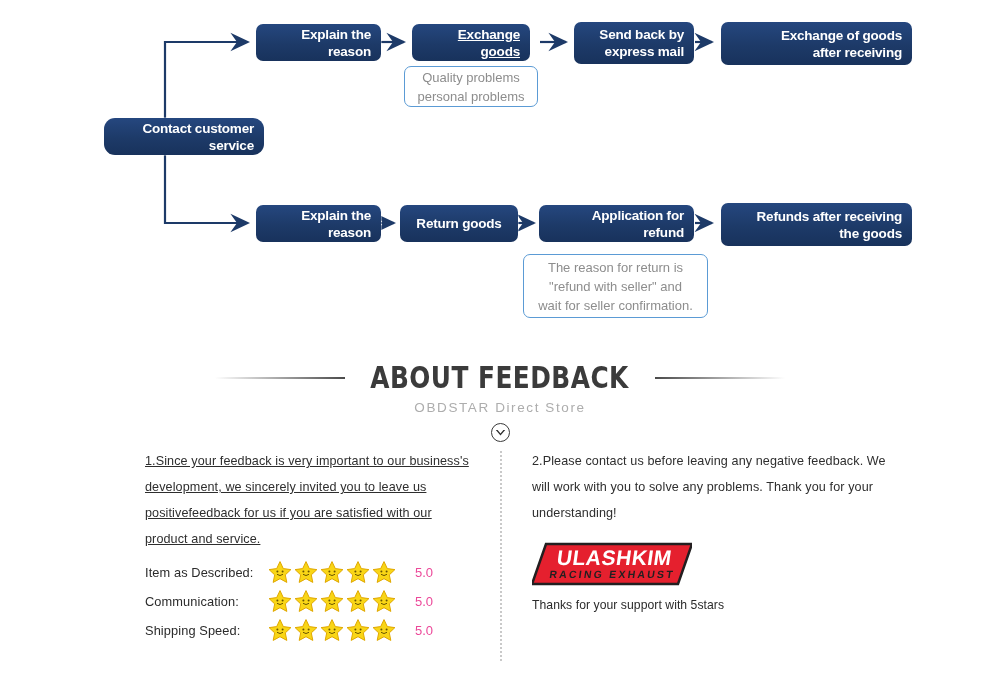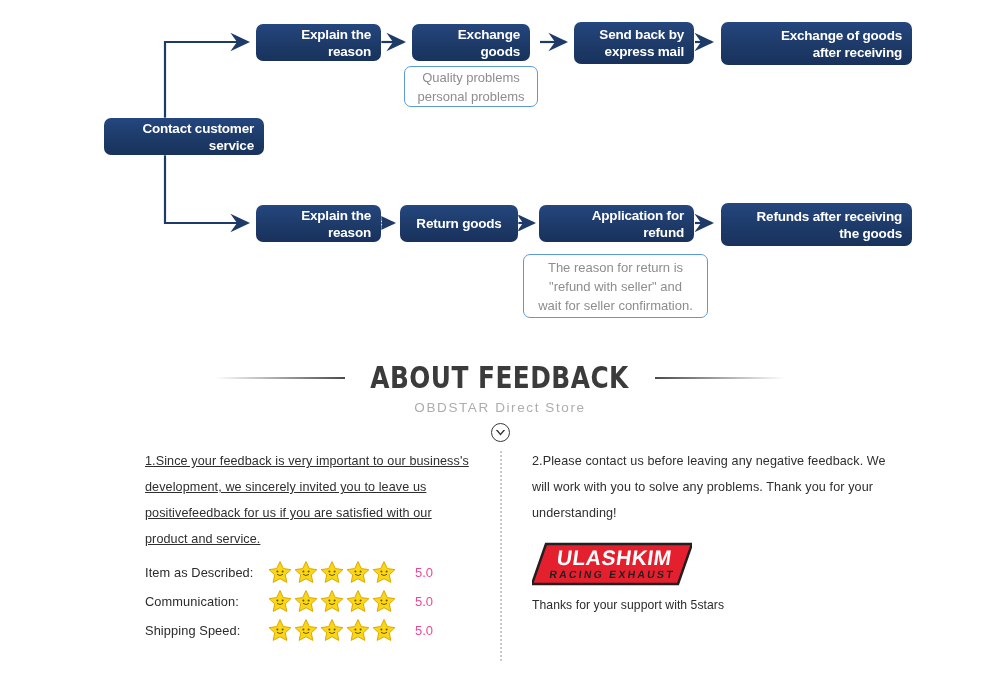--- a/index.html
+++ b/index.html
@@ -34,21 +34,21 @@
     font-weight: bold;
     font-size: 13.5px;
     line-height: 17px;
     display: flex;
     align-items: center;
     text-align: left;
     padding: 0 10px;
     letter-spacing: -0.2px;
     box-shadow: 0 0 0 1px rgba(255,255,255,0.35);
   }
-  .node.center { justify-content: flex-start; }
+  .node.center { justify-content: flex-start; border-radius: 11px; }
   .node-label { display: block; width: 100%; text-align: right; }
 
   .callout {
     position: absolute;
     background: #ffffff;
     border: 1.5px solid #5b9bd5;
     border-radius: 7px;
     color: #8d8d8d;
     font-size: 13px;
     line-height: 19px;
@@ -224,21 +224,21 @@
   </svg>
 
   <div class="node center" style="left:104px; top:118px; width:160px; height:37px;">
     <span class="node-label">Contact customer service</span>
   </div>
 
   <div class="node" style="left:256px; top:24px; width:125px; height:37px;">
     <span class="node-label">Explain the reason</span>
   </div>
 
-  <div class="node" style="left:412px; top:24px; width:118px; height:37px;">
+  <div class="node" style="left:412px; top:24px; width:118px; height:37px;text-decoration:underline;">
     <span class="node-label">Exchange goods</span>
   </div>
 
   <div class="node" style="left:574px; top:22px; width:120px; height:42px; white-space:pre-line;">
     <span class="node-label">Send back by
 express mail</span>
   </div>
 
   <div class="node" style="left:721px; top:22px; width:191px; height:43px; white-space:pre-line; padding-left:26px;">
     <span class="node-label">Exchange of goods

